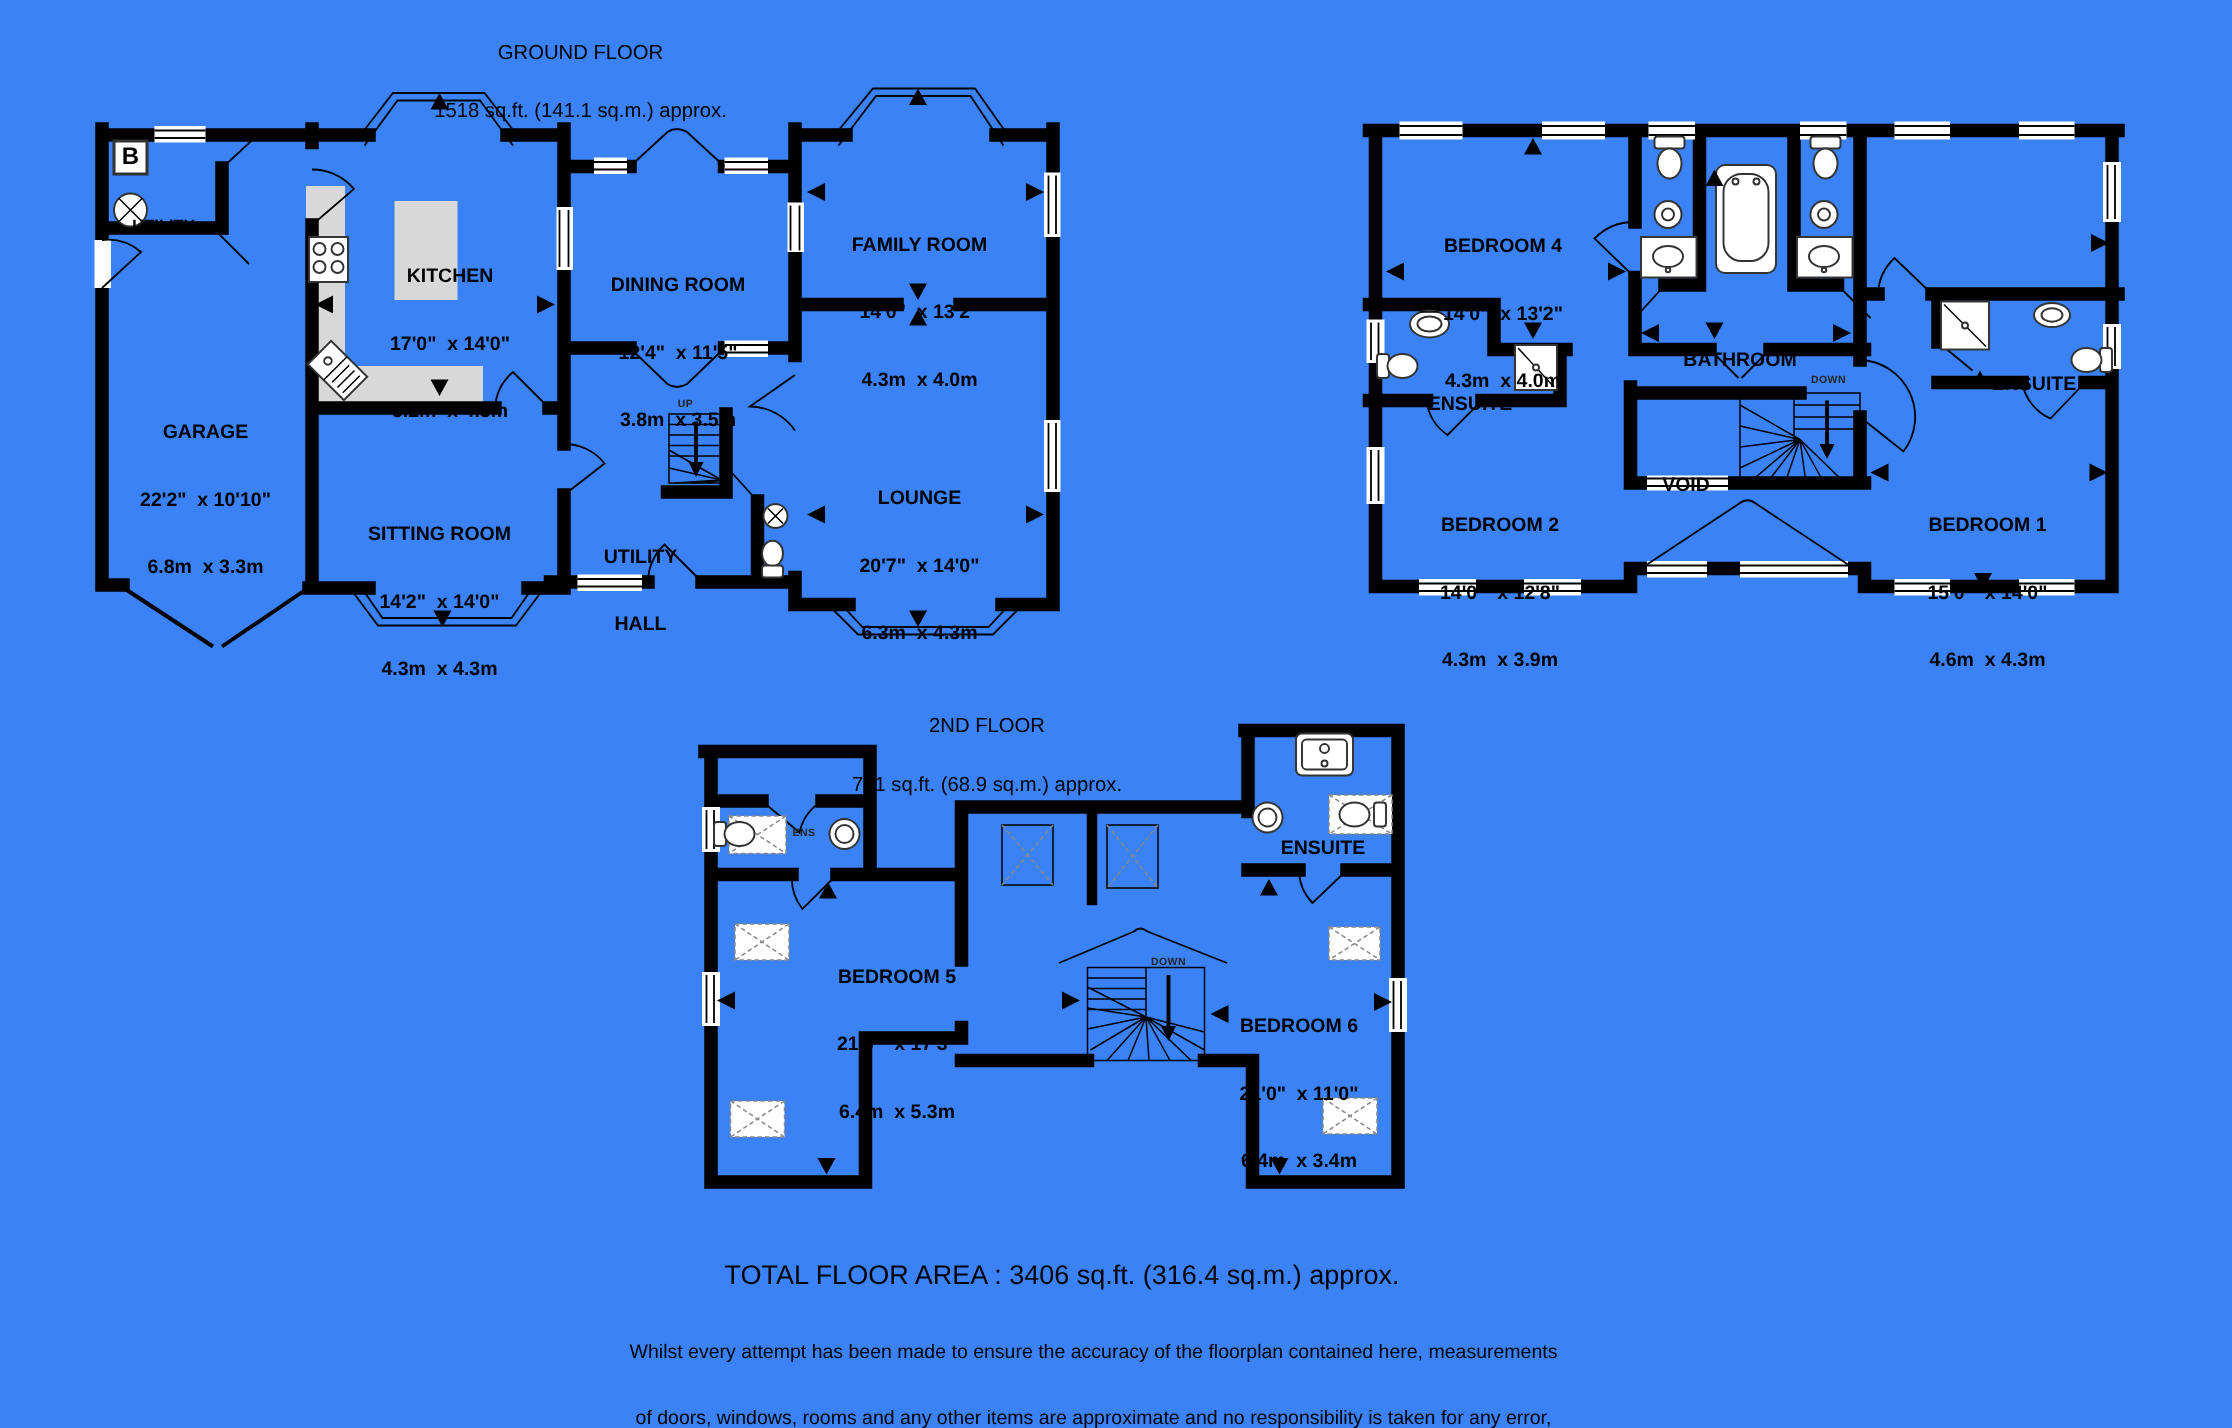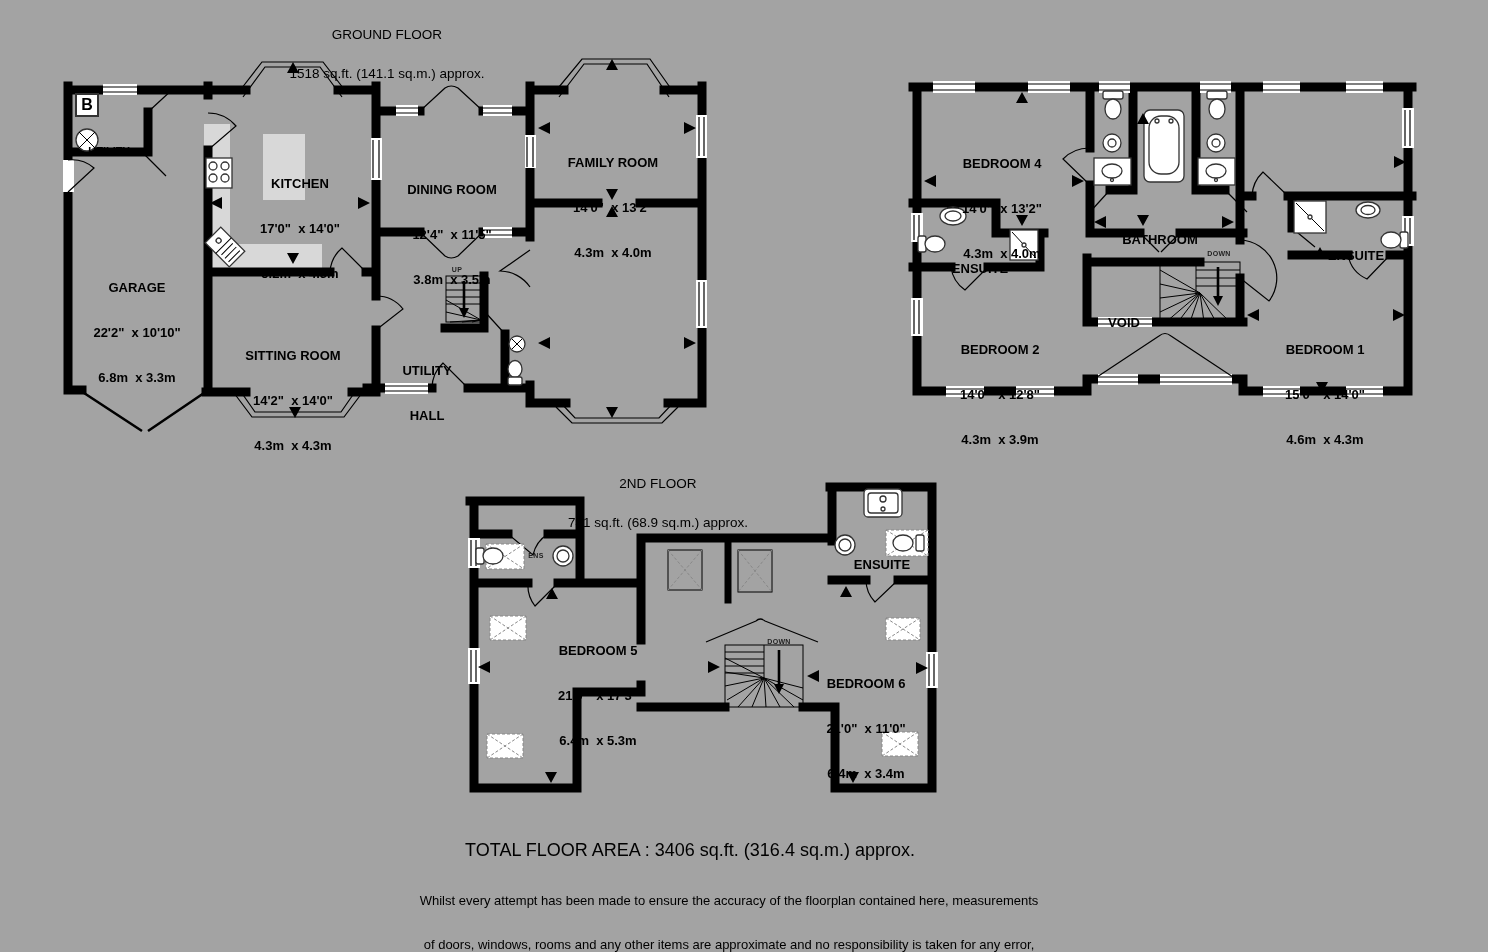--- a/index.html
+++ b/index.html
@@ -1,26 +1,26 @@
 <!DOCTYPE html>
 <html><head>
 <meta charset="utf-8">
 <style>
   html,body{margin:0;padding:0;background:#fff;}
-  #plan{position:relative;width:1488px;height:952px;background:#a3a3a3;overflow:hidden;
+  #plan{position:relative;width:1488px;height:952px;background:#3b82f6;overflow:hidden;
         font-family:"Liberation Sans",sans-serif;}
   svg{position:absolute;left:0;top:0;}
   .lbl{position:absolute;transform:translateX(-50%);text-align:center;color:#000;
        font:bold 13px "Liberation Sans",sans-serif;line-height:15px;white-space:pre;}
   .title{font-weight:normal;font-size:13.5px;line-height:13px;}
   .tiny{position:absolute;transform:translateX(-50%);font:bold 7px "Liberation Sans",sans-serif;
         color:#222;letter-spacing:.3px;white-space:pre;}
   .bsym{position:absolute;transform:translate(-50%,-50%);font:bold 16px "Liberation Sans",sans-serif;}
   .ftotal{position:absolute;transform:translateX(-50%);font:18px "Liberation Sans",sans-serif;
-          color:#000;white-space:pre;}
+          color:#000;white-space:pre;margin-left:18px;}
   .fpar{position:absolute;transform:translateX(-50%);text-align:center;
         font:13px "Liberation Sans",sans-serif;line-height:14.6px;color:#000;white-space:pre;}
   
   .w{stroke:#000;stroke-width:9;fill:none;stroke-linecap:square;}
   .w2{stroke:#000;stroke-width:7;fill:none;stroke-linecap:square;}
   .t{stroke:#000;stroke-width:1.2;fill:none;}
   .tt{stroke:#000;stroke-width:1;fill:none;}
   .wf{fill:#fff;stroke:none;}
   .g{fill:#d8d8d8;stroke:none;}
   .ar{fill:#000;stroke:none;}
@@ -376,20 +376,25 @@
 </div>
 <div class="lbl" style="left:293px;top:318px">
   <div>SITTING ROOM</div>
   <div>14'2"  x 14'0"</div>
   <div>4.3m  x 4.3m</div>
 </div>
 <div class="lbl" style="left:427px;top:333px">
   <div>UTILITY</div>
   <div>HALL</div>
 </div>
+<div class="lbl" style="left:613px;top:294px">
+  <div>LOUNGE</div>
+  <div>20'7"  x 14'0"</div>
+  <div>6.3m  x 4.3m</div>
+</div>
 <div class="tiny" style="left:457px;top:266px">UP</div>
 
 <div class="lbl" style="left:1002px;top:126px">
   <div>BEDROOM 4</div>
   <div>14'0"  x 13'2"</div>
   <div>4.3m  x 4.0m</div>
 </div>
 <div class="lbl" style="left:1160px;top:202px">
   <div>BATHROOM</div>
 </div>

